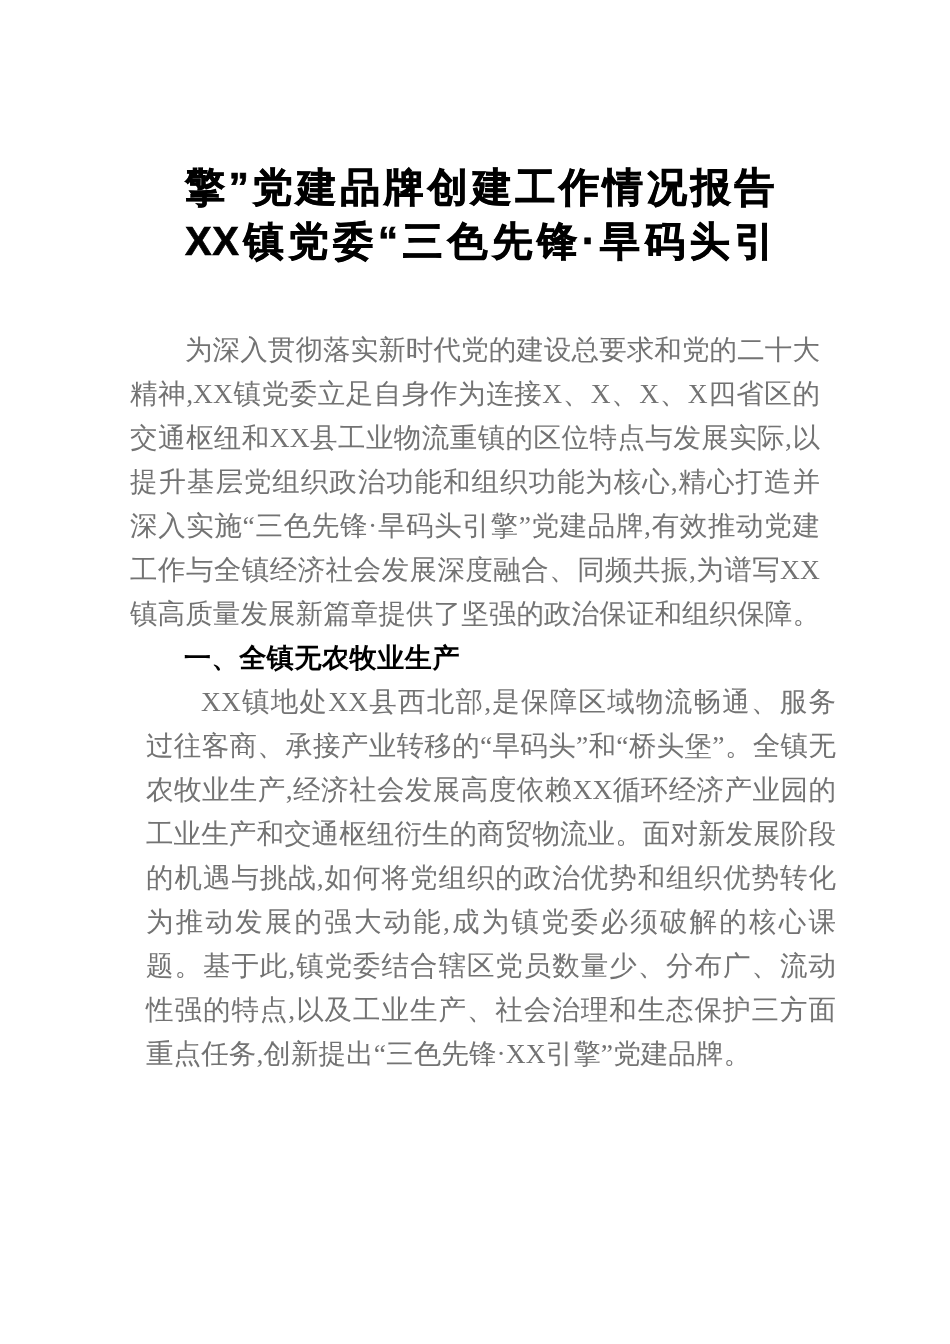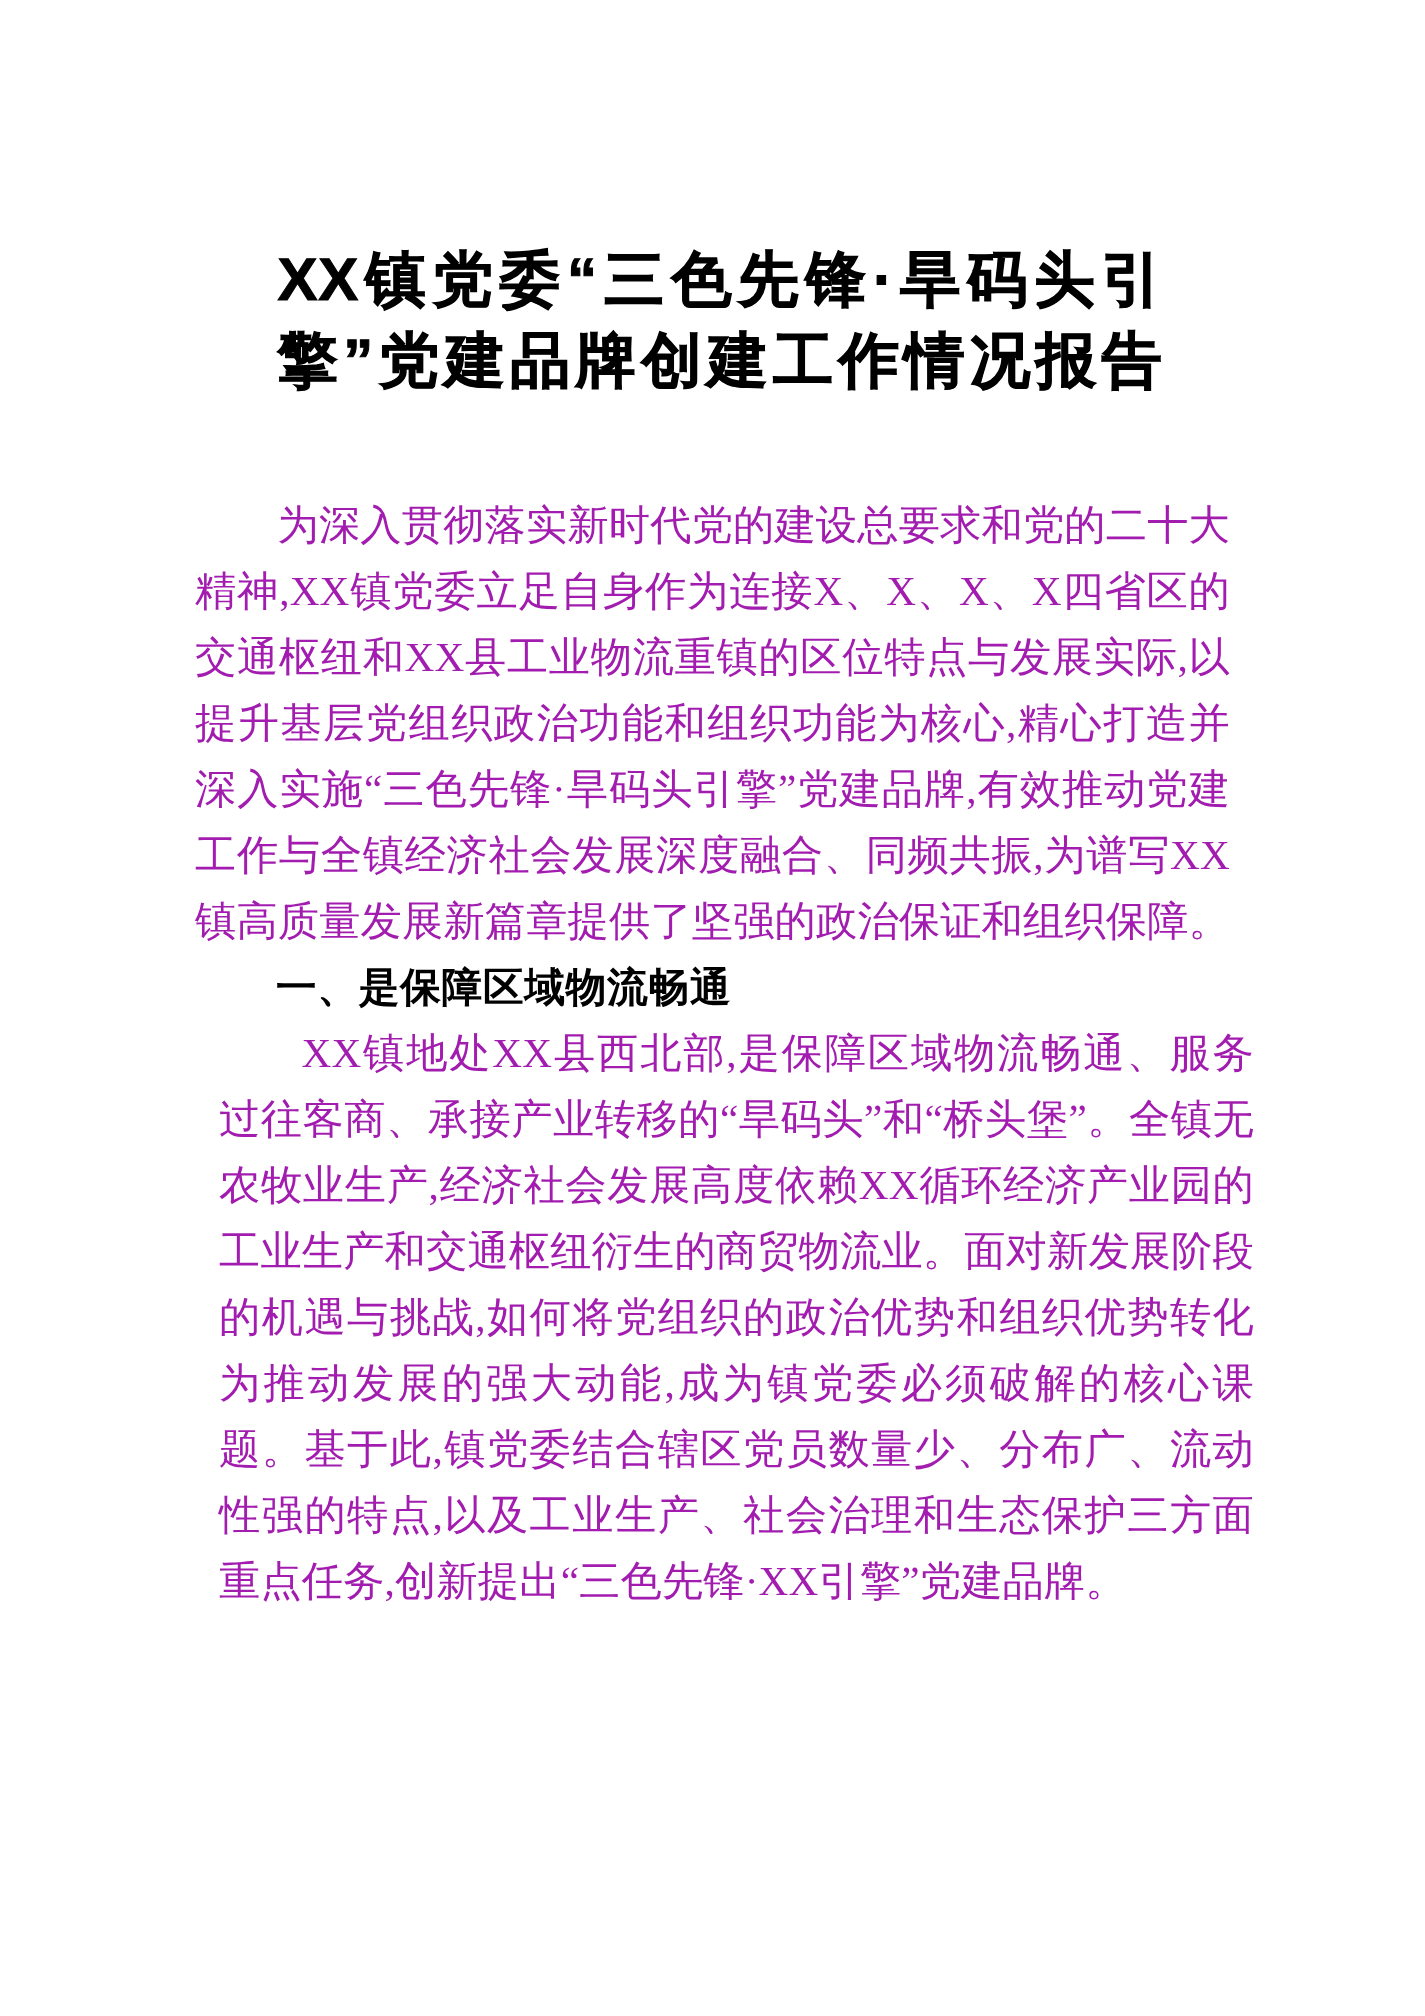--- a/index.html
+++ b/index.html
@@ -57,21 +57,21 @@
 
   
   .para {
     margin: 0;
     font-family: "Liberation Serif", "DejaVu Serif", serif;
     font-size: 27.5px;
     line-height: 44px;
     text-align: justify;
     text-justify: inter-ideograph;
     text-indent: 2em;
-    color: #a21caf;
+    color: #737373;
     letter-spacing: 0.1px;
   }
 
   
   .sec-heading {
     margin: 0;
     font-family: "Liberation Sans", "DejaVu Sans", sans-serif;
     font-weight: 700;
     font-size: 27px;
     line-height: 44px;
@@ -86,30 +86,30 @@
   .blk-p2   { position: absolute; left: 16px;  top: 680px; width: 690px; }
 </style>
 </head>
 <body>
 
 <div class="page">
 
   <div class="content">
 
     <h1 class="doc-title">
+      <span class="t-line">擎”党建品牌创建工作情况报告</span>
       <span class="t-line">XX镇党委“三色先锋·旱码头引</span>
-      <span class="t-line">擎”党建品牌创建工作情况报告</span>
     </h1>
 
     <div class="blk-p1">
       <p class="para">为深入贯彻落实新时代党的建设总要求和党的二十大精神,XX镇党委立足自身作为连接X、X、X、X四省区的交通枢纽和XX县工业物流重镇的区位特点与发展实际,以提升基层党组织政治功能和组织功能为核心,精心打造并深入实施“三色先锋·旱码头引擎”党建品牌,有效推动党建工作与全镇经济社会发展深度融合、同频共振,为谱写XX镇高质量发展新篇章提供了坚强的政治保证和组织保障。</p>
     </div>
 
     <div class="blk-h1">
-      <h2 class="sec-heading">一、是保障区域物流畅通</h2>
+      <h2 class="sec-heading">一、全镇无农牧业生产</h2>
     </div>
 
     <div class="blk-p2">
       <p class="para">XX镇地处XX县西北部,是保障区域物流畅通、服务过往客商、承接产业转移的“旱码头”和“桥头堡”。全镇无农牧业生产,经济社会发展高度依赖XX循环经济产业园的工业生产和交通枢纽衍生的商贸物流业。面对新发展阶段的机遇与挑战,如何将党组织的政治优势和组织优势转化为推动发展的强大动能,成为镇党委必须破解的核心课题。基于此,镇党委结合辖区党员数量少、分布广、流动性强的特点,以及工业生产、社会治理和生态保护三方面重点任务,创新提出“三色先锋·XX引擎”党建品牌。</p>
     </div>
 
   </div>
 </div>
 
 </body></html>

